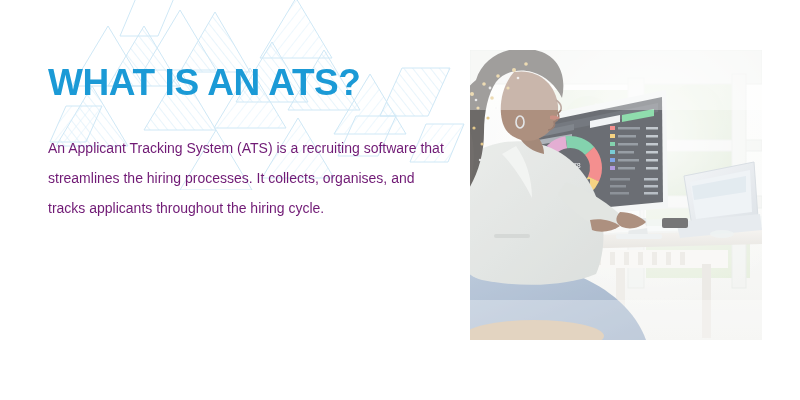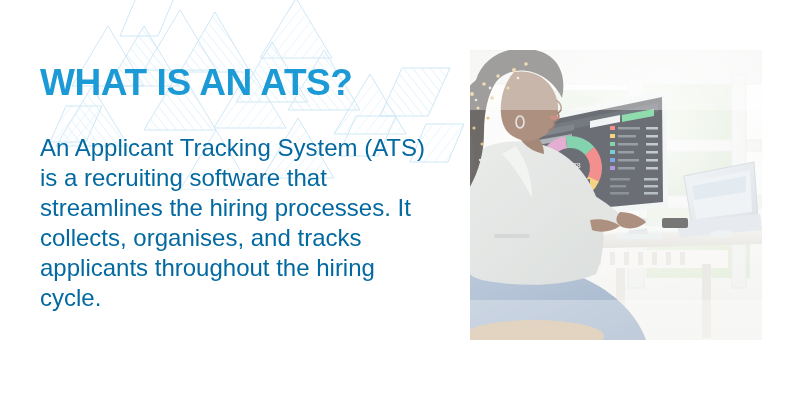--- a/index.html
+++ b/index.html
@@ -32,21 +32,21 @@
     top: -10px;
     width: 440px;
     height: 200px;
     pointer-events: none;
     z-index: 0;
   }
 
   
   #left-col {
     position: absolute;
-    left: 0;
+    left: 8px;
     top: 0;
     width: 460px;
     height: 388px;
     z-index: 2;
   }
 
   #page-title {
     position: absolute;
     left: 40px;
     top: 62px;
@@ -60,24 +60,24 @@
     white-space: nowrap;
   }
 
   #body-text {
     position: absolute;
     left: 40px;
     top: 133px;
     width: 400px;
     margin: 0;
     font-family: "Liberation Sans", sans-serif;
-    font-size: 24px;
+    font-size: 14px;
     line-height: 30px;
     font-weight: 400;
-    color: #0369a1;
+    color: #701a75;
   }
 
   
   #logo {
     position: absolute;
     left: 40px;
     top: 320px;
     width: 170px;
     height: 52px;
   }

